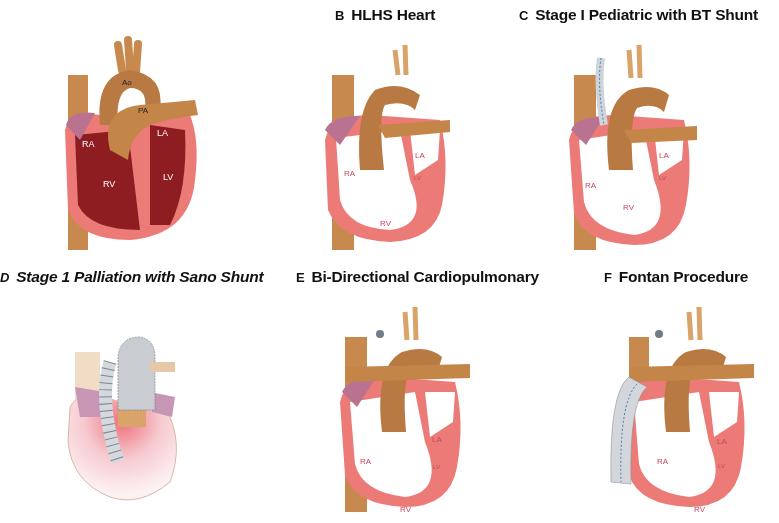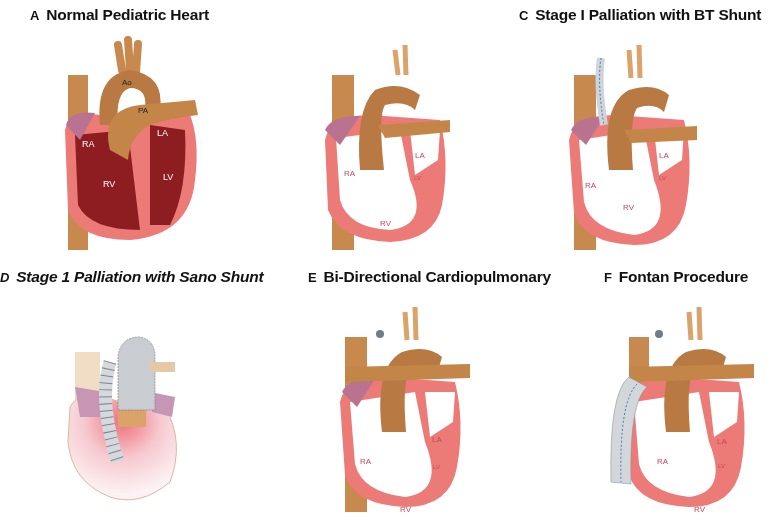--- a/index.html
+++ b/index.html
@@ -7,23 +7,20 @@
   .panel { position:absolute; width:260px; height:262px; }
   .title { position:absolute; top:6px; white-space:nowrap; font-weight:bold; font-size:15.5px; color:#111; letter-spacing:-0.2px; }
   .title .letter { font-size:13px; margin-right:7px; }
   .art { position:absolute; left:0; top:30px; width:260px; height:232px; }
   .lbl { font-family:"Liberation Sans", sans-serif; }
 </style>
 </head>
 <body>
 
 <div class="panel" style="left:0;top:0;">
-  <div class="title" style="left:30px;">
-    <span class="letter">A</span><span>Normal Pediatric Heart</span>
-  </div>
   <svg class="art" viewBox="0 0 260 232">
 
     <rect x="68" y="45" width="20" height="175" fill="#c8894e"></rect>
 
     <path d="M118 15 L122 40 M128 10 L130 40 M138 14 L136 42" stroke="#c8894e" stroke-width="8" stroke-linecap="round"></path>
 
     <path d="M65 100 Q70 80 100 85 L190 85 Q200 110 195 150 Q190 205 130 210 Q80 210 68 180 Z" fill="#ec7b78"></path>
 
     <path d="M75 105 L128 100 L140 200 Q90 200 78 175 Z" fill="#8e1d22"></path>
 
@@ -37,39 +34,42 @@
     <text class="lbl" x="122" y="55" font-size="8" fill="#222">Ao</text>
     <text class="lbl" x="138" y="83" font-size="8" fill="#222">PA</text>
     <text class="lbl" x="82" y="117" font-size="9" fill="#fff">RA</text>
     <text class="lbl" x="157" y="106" font-size="9" fill="#fff">LA</text>
     <text class="lbl" x="103" y="157" font-size="9" fill="#fff">RV</text>
     <text class="lbl" x="163" y="150" font-size="9" fill="#fff">LV</text>
   </svg>
 </div>
 
 <div class="panel" style="left:260px;top:0;">
+  <div class="title" style="left:75px;">
+    <span class="letter">B</span><span>HLHS Heart</span>
+  </div>
   <svg class="art" viewBox="0 0 260 232">
     <rect x="72" y="45" width="22" height="175" fill="#c8894e"></rect>
     <path d="M65 110 Q70 85 110 85 L180 90 Q190 130 182 175 Q175 210 130 212 Q80 210 68 180 Z" fill="#ec7b78"></path>
     <path d="M76 108 L140 100 L150 150 Q170 195 130 200 Q88 198 80 170 Z" fill="#ffffff"></path>
     <path d="M150 100 L180 100 L178 130 L155 145 Z" fill="#ffffff"></path>
     <path d="M65 100 Q72 85 100 86 L80 115 Z" fill="#b9728f"></path>
     <path d="M100 140 Q95 80 115 60 Q140 50 160 65 L155 80 Q145 70 125 75 Q118 85 124 140 Z" fill="#b87a42"></path>
     <path d="M118 95 L190 90 L190 102 L125 108 Z" fill="#c48548"></path>
     <path d="M135 20 L138 45 M145 15 L146 45" stroke="#d9a36a" stroke-width="5"></path>
     <text class="lbl" x="84" y="146" font-size="8" fill="#c9465a">RA</text>
     <text class="lbl" x="155" y="128" font-size="8" fill="#c9465a">LA</text>
     <text class="lbl" x="120" y="196" font-size="8" fill="#c9465a">RV</text>
     <text class="lbl" x="154" y="150" font-size="6" fill="#c9465a">LV</text>
   </svg>
 </div>
 
 <div class="panel" style="left:519px;top:0;">
   <div class="title" style="left:0px;">
-    <span class="letter">C</span><span>Stage I Palliation with BT Shunt</span>
+    <span class="letter">C</span><span>Stage I Pediatric with BT Shunt</span>
   </div>
   <svg class="art" viewBox="0 0 260 232">
     <rect x="55" y="45" width="22" height="175" fill="#c8894e"></rect>
     <path d="M50 110 Q55 85 95 85 L165 90 Q175 130 167 175 Q160 215 115 215 Q65 213 55 183 Z" fill="#ec7b78"></path>
     <path d="M60 110 L125 100 L135 150 Q155 200 115 205 Q72 200 65 172 Z" fill="#ffffff"></path>
     <path d="M135 100 L165 100 L163 130 L140 145 Z" fill="#ffffff"></path>
     <path d="M52 100 Q58 86 85 87 L67 115 Z" fill="#b9728f"></path>
     <path d="M90 140 Q82 75 110 60 Q135 52 150 65 L145 82 Q135 72 118 78 Q110 90 114 140 Z" fill="#b87a42"></path>
     <path d="M105 100 L178 96 L178 110 L112 113 Z" fill="#c48548"></path>
 
@@ -101,21 +101,21 @@
     <path d="M150 100 L175 105 L172 125 L152 120 Z" fill="#c796b5"></path>
     <rect x="118" y="115" width="28" height="20" fill="#d9a36a"></rect>
     <path d="M118 118 L118 65 Q120 45 140 45 Q155 48 155 65 L155 118 Z" fill="#c9cdd2" stroke="#6b7480" stroke-width="0.6" stroke-dasharray="2 1"></path>
     <rect x="150" y="70" width="25" height="10" fill="#e6c8a8"></rect>
     <path d="M110 70 Q98 110 118 170" stroke="#d5d9dd" stroke-width="13" fill="none"></path>
     <path d="M110 70 Q98 110 118 170" stroke="#7d8690" stroke-width="13" fill="none" stroke-dasharray="1 6"></path>
   </svg>
 </div>
 
 <div class="panel" style="left:260px;top:262px;">
-  <div class="title" style="left:48px;">
+  <div class="title" style="left:36px;">
     <span class="letter">E</span><span>Bi-Directional Cardiopulmonary</span>
   </div>
   <svg class="art" viewBox="0 0 260 232">
     <rect x="85" y="45" width="22" height="175" fill="#c8894e"></rect>
     <path d="M80 110 Q85 85 125 85 L195 90 Q205 130 197 175 Q190 215 145 215 Q95 213 85 183 Z" fill="#ec7b78"></path>
     <path d="M90 110 L155 100 L165 150 Q185 200 145 205 Q102 200 95 172 Z" fill="#ffffff"></path>
     <path d="M165 100 L195 100 L193 130 L170 145 Z" fill="#ffffff"></path>
     <path d="M82 100 Q88 86 115 87 L97 115 Z" fill="#b9728f"></path>
     <path d="M122 140 Q114 75 142 60 Q167 52 182 65 L177 82 Q167 72 150 78 Q142 90 146 140 Z" fill="#b87a42"></path>
     <path d="M85 75 L210 72 L210 86 L85 90 Z" fill="#c48548"></path>

